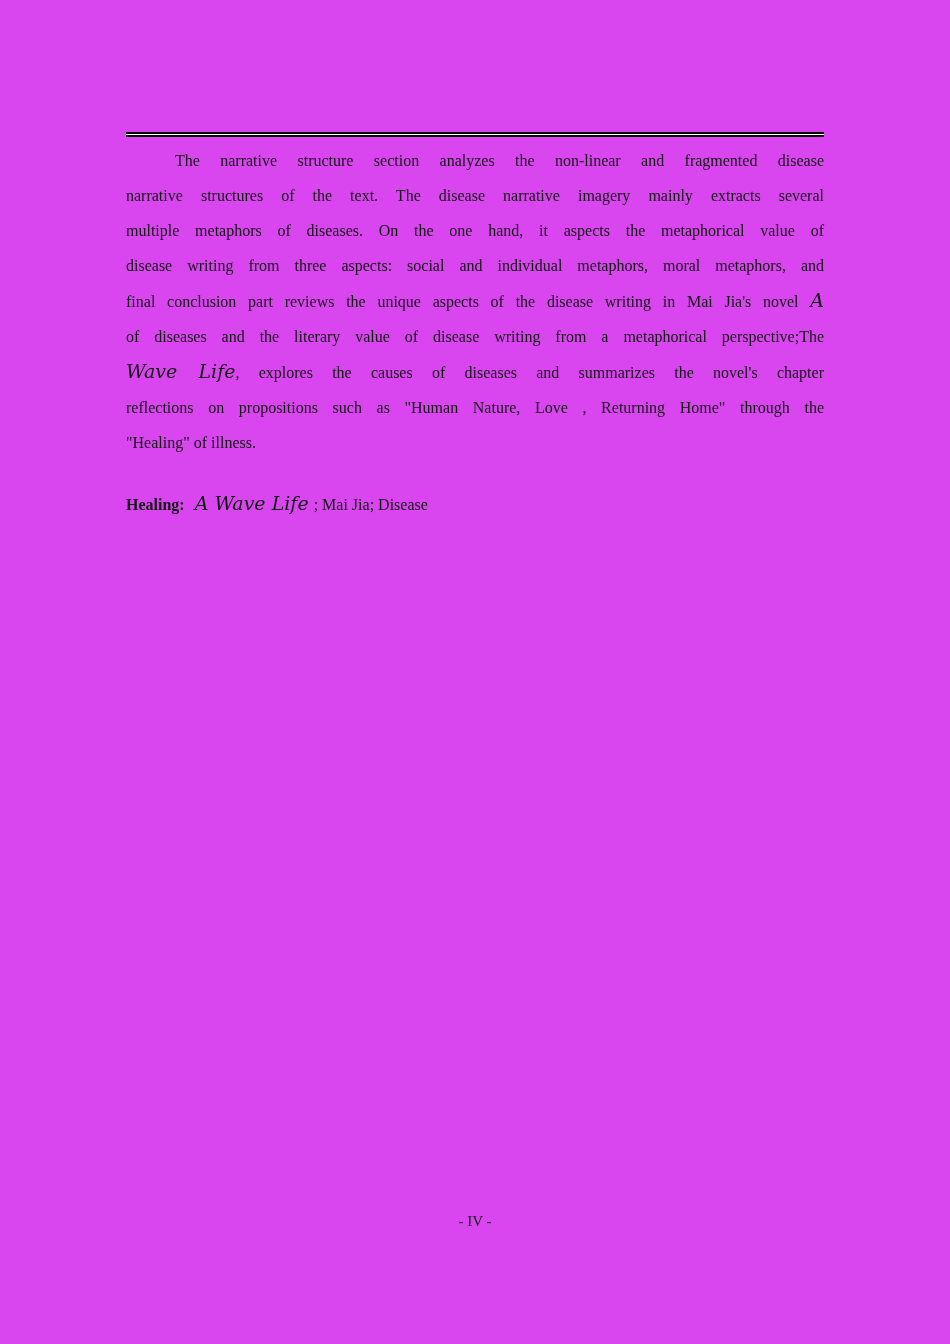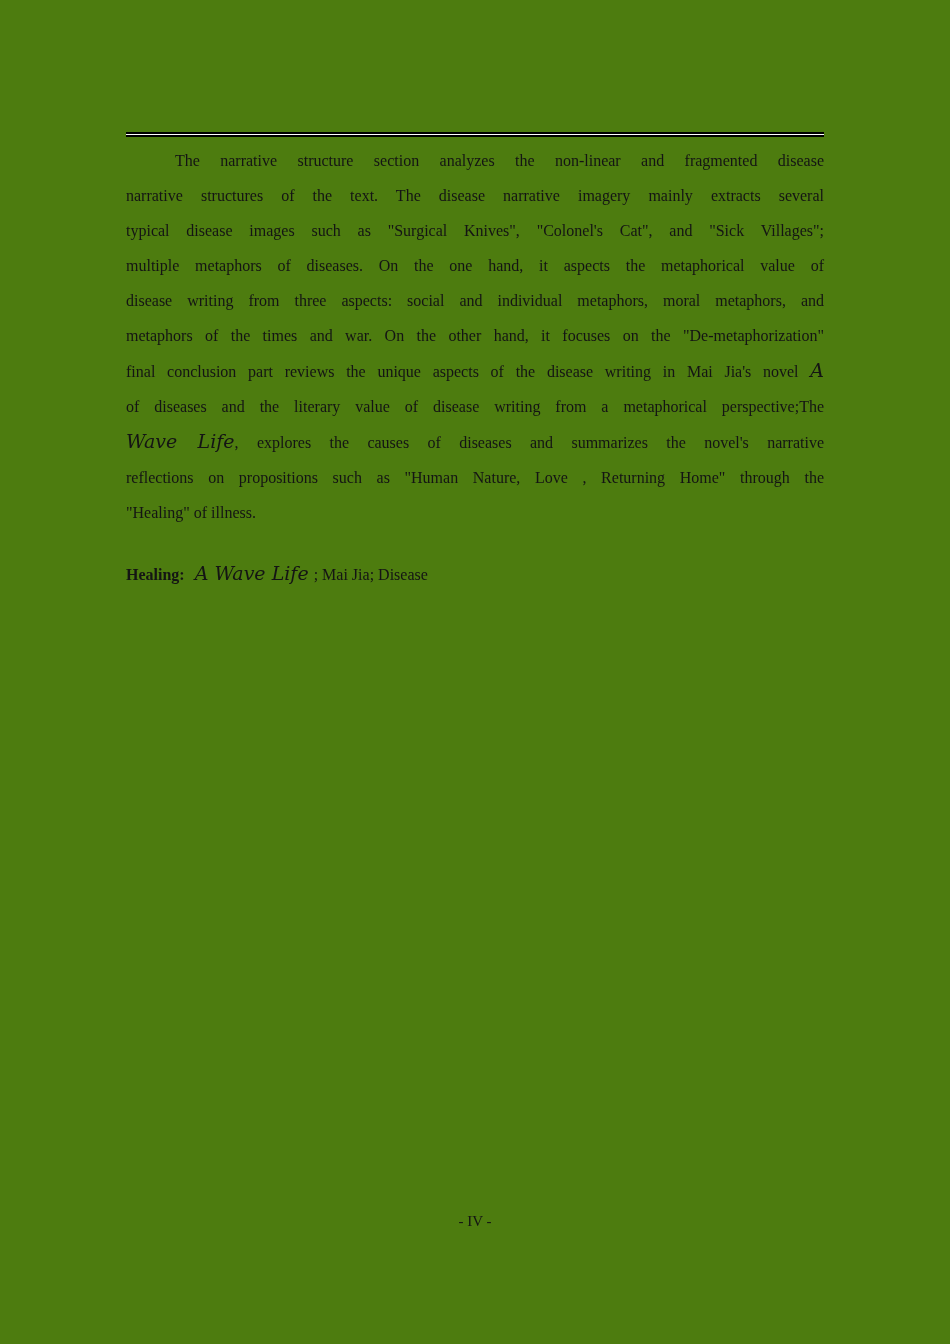--- a/index.html
+++ b/index.html
@@ -4,21 +4,21 @@
 <style>
   html, body {
     margin: 0;
     padding: 0;
     background: #ffffff;
   }
   .page {
     position: relative;
     width: 950px;
     height: 1344px;
-    background: #4d7c0f;
+    background: #d946ef;
     color: #141414;
     font-family: "Liberation Serif", serif;
     overflow: hidden;
   }
   .content {
     position: absolute;
     left: 126px;
     top: 0;
     width: 698px;
   }
@@ -78,27 +78,25 @@
 </style>
 </head>
 <body>
 
 <div class="page">
   <div class="content">
     <div class="header-rule"></div>
     <div class="abstract">
         <div class="line first"><span class="body-text">The narrative structure section analyzes the non-linear and fragmented disease</span></div>
         <div class="line"><span class="body-text">narrative structures of the text. The disease narrative imagery mainly extracts several</span></div>
-        <div class="line"><span class="body-text">typical disease images such as "Surgical Knives", "Colonel's Cat", and "Sick Villages";</span></div>
         <div class="line"><span class="body-text">multiple metaphors of diseases. On the one hand, it aspects the metaphorical value of</span></div>
         <div class="line"><span class="body-text">disease writing from three aspects: social and individual metaphors, moral metaphors, and</span></div>
-        <div class="line"><span class="body-text">metaphors of the times and war. On the other hand, it focuses on the "De-metaphorization"</span></div>
         <div class="line"><span class="body-text">final conclusion part reviews the unique aspects of the disease writing in Mai Jia's novel </span><span class="book-title">A</span></div>
         <div class="line"><span class="body-text">of diseases and the literary value of disease writing from a metaphorical perspective;The</span></div>
-        <div class="line"><span class="book-title">Wave Life</span><span class="body-text">, explores the causes of diseases and summarizes the novel's narrative</span></div>
+        <div class="line"><span class="book-title">Wave Life</span><span class="body-text">, explores the causes of diseases and summarizes the novel's chapter</span></div>
         <div class="line"><span class="body-text">reflections on propositions such as "Human Nature, Love , Returning Home" through the</span></div>
         <div class="line last"><span class="body-text">"Healing" of illness.</span></div>
       </div>
     <div class="keywords">
       <span class="kw-label">Healing:</span>
       <span class="book-title">A Wave Life</span>
       <span class="kw-rest">; Mai Jia; Disease</span>
     </div>
   </div>
   <div class="page-number">- IV -</div>

